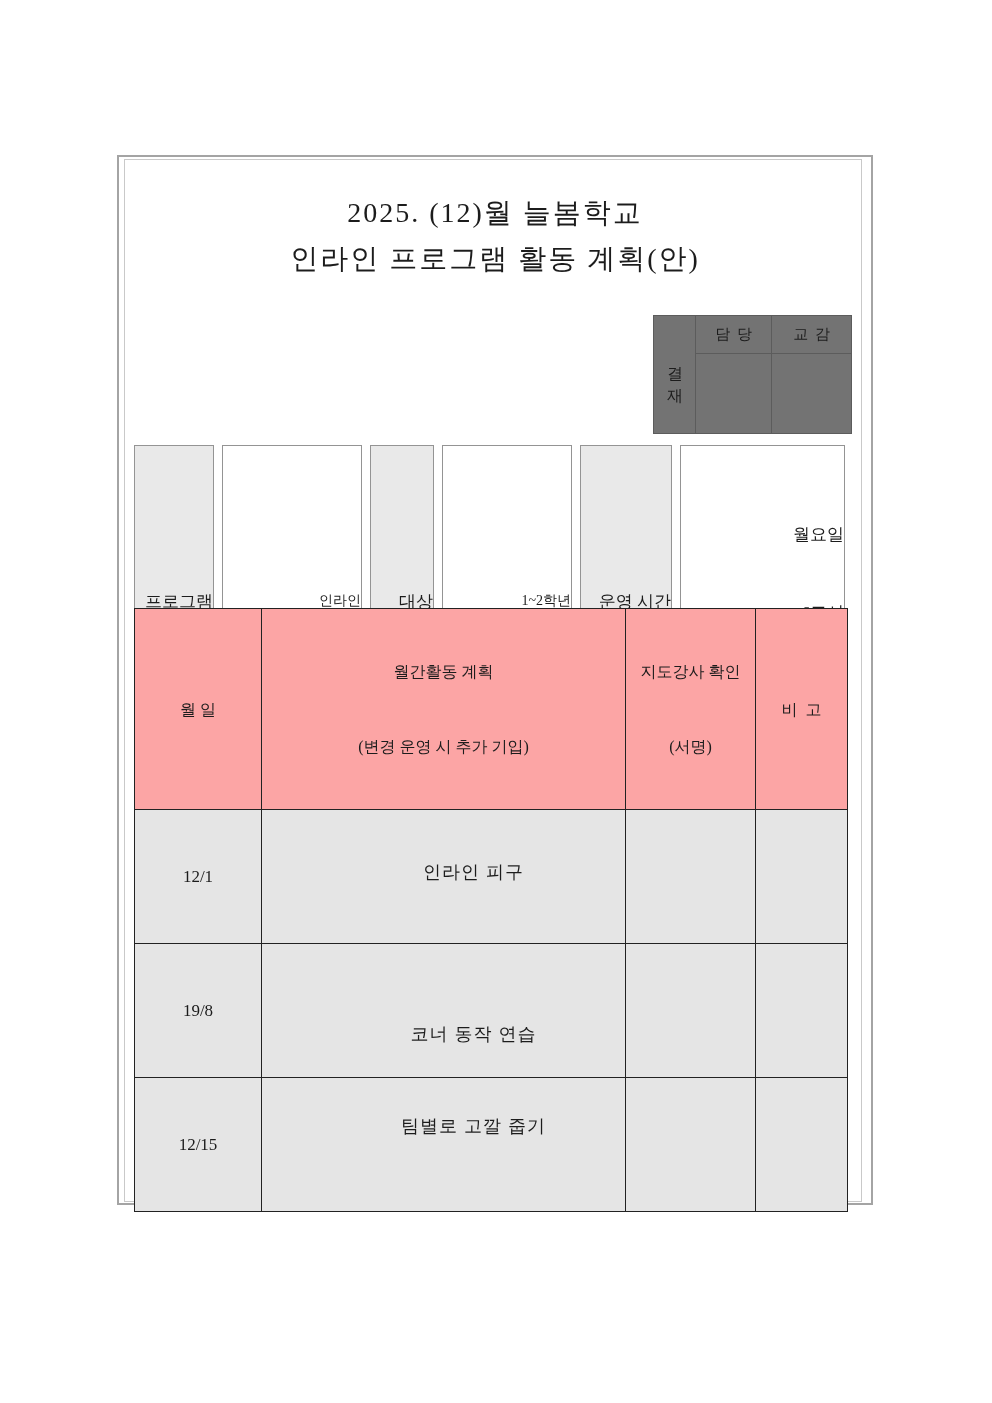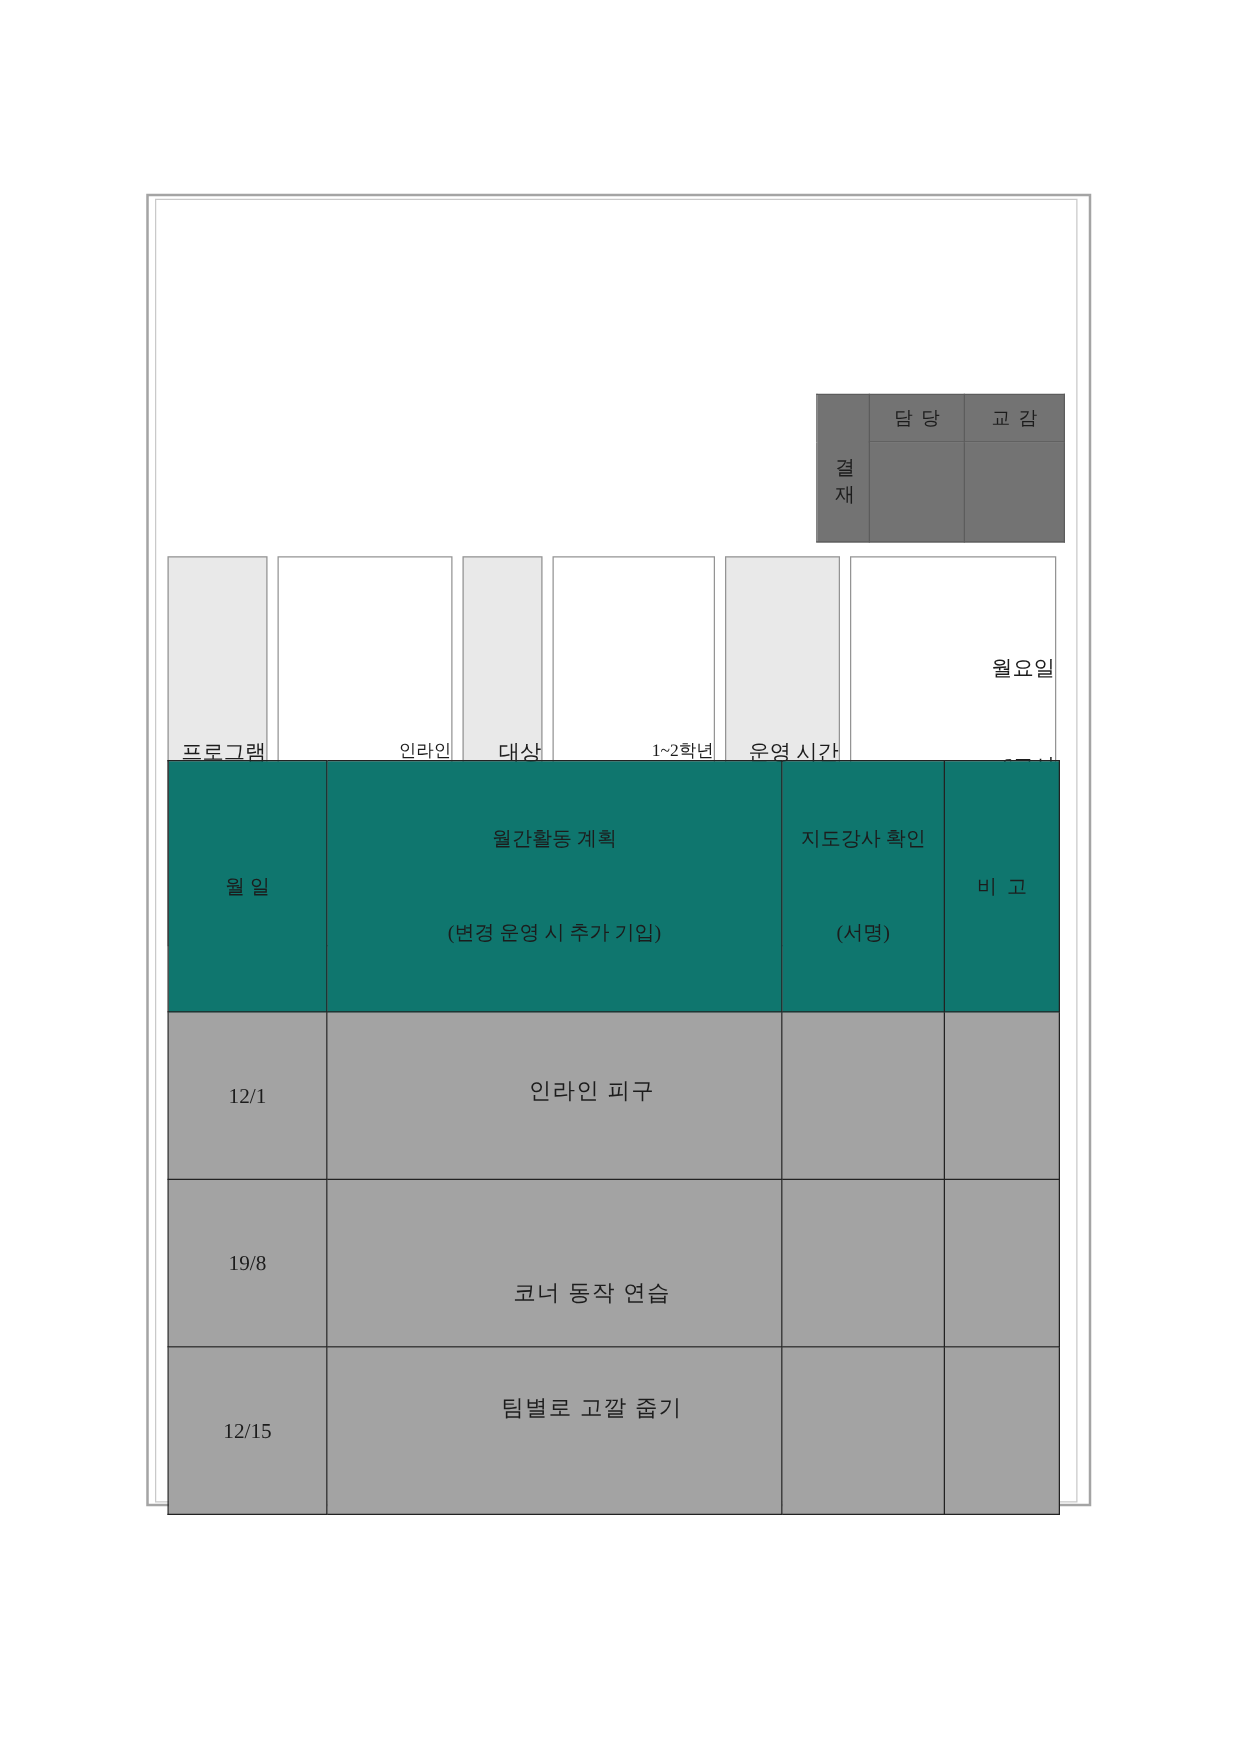--- a/index.html
+++ b/index.html
@@ -111,24 +111,24 @@
     width: 713px;
     border-collapse: collapse;
     table-layout: fixed;
   }
   .schedule-table th, .schedule-table td {
     border: 1.5px solid #222222;
     padding: 0;
     text-align: center;
     vertical-align: middle;
     font-weight: normal;
-    background: #a3a3a3;
+    background: #e5e5e5;
   }
   .schedule-table thead th {
-    background: #0f766e;
+    background: #fca5a5;
     height: 59px;
     font-size: 16px;
     line-height: 25px;
     white-space: pre;
   }
   .schedule-table tbody td { height: 133px; }
   .schedule-table .col-date { width: 127px; }
   .schedule-table .col-plan { width: 364px; }
   .schedule-table .col-sign { width: 130px; }
   .schedule-table .col-note { width: 92px; }
@@ -155,20 +155,22 @@
 </head>
 <body>
 
 <div class="canvas">
 
   <div class="frame-outer">
     <div class="frame-inner"></div>
   </div>
 
   <div class="title-block">
+    <div class="title-line">2025. (12)월 늘봄학교</div>
+    <div class="title-line">인라인 프로그램 활동 계획(안)</div>
   </div>
 
   <table class="approval-table">
     <tbody>
       <tr>
         <td class="stamp-label" rowspan="2">결재</td>
         <td class="head-cell col-damdang">담당</td>
         <td class="head-cell col-gyogam">교감</td>
       </tr>
       <tr class="sign-row">

